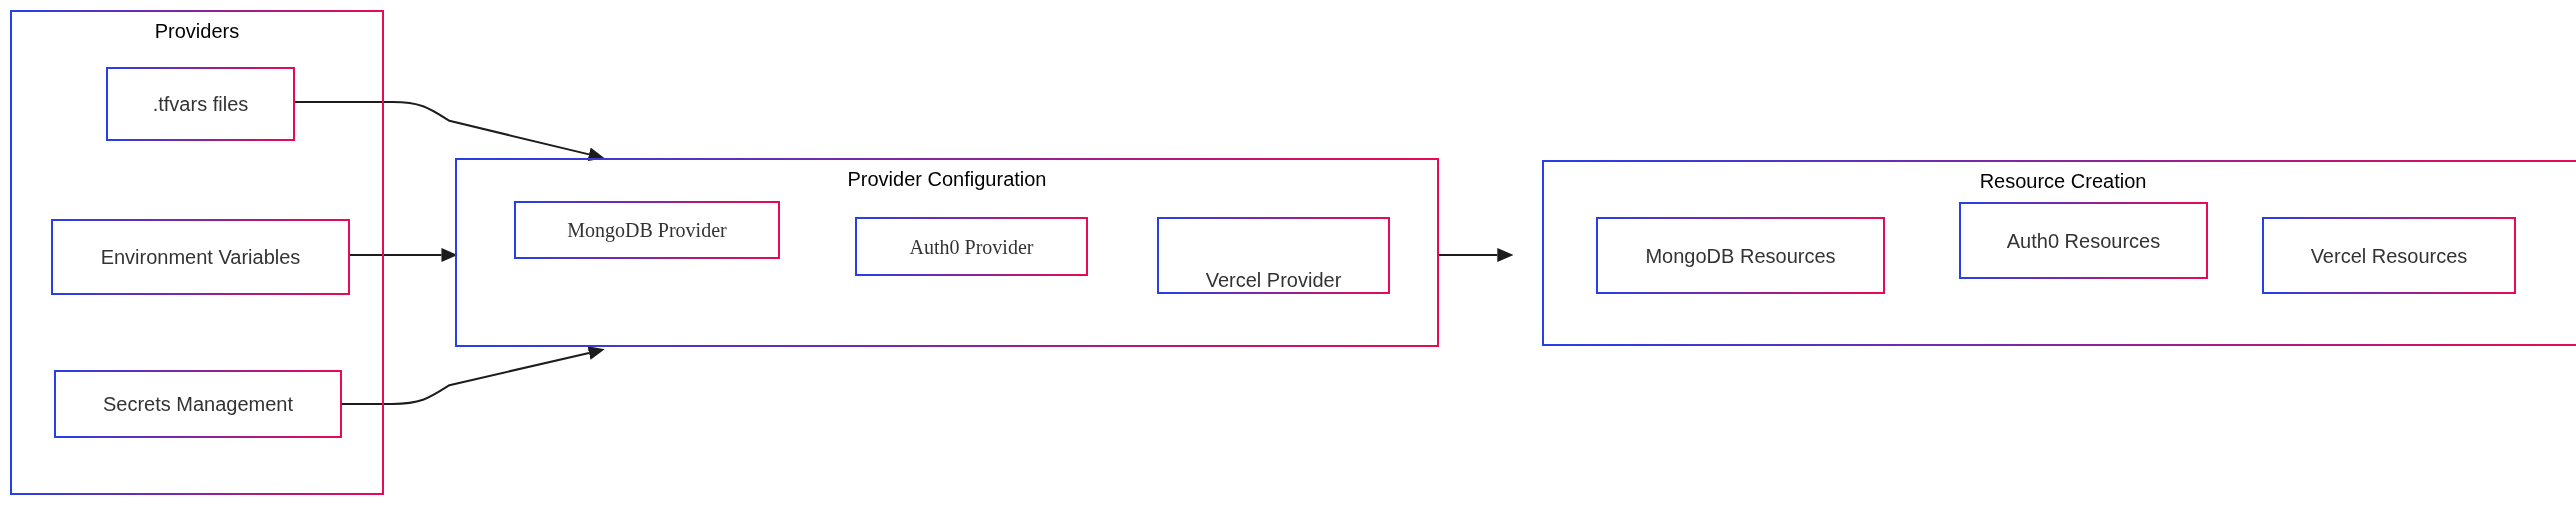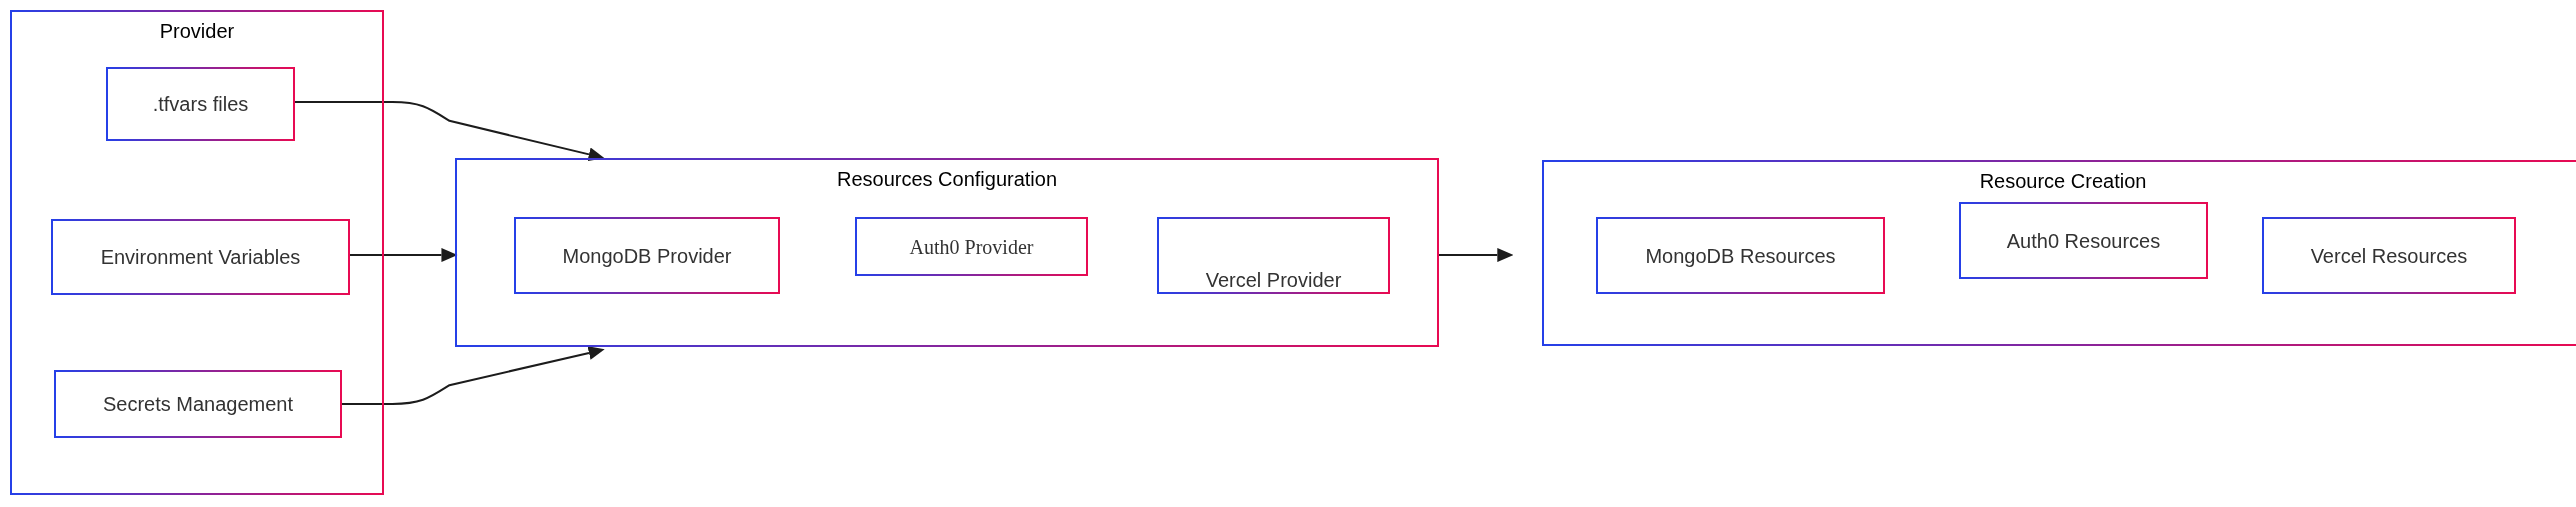--- a/index.html
+++ b/index.html
@@ -49,21 +49,21 @@
     white-space:nowrap;
   }
   
   #group-variables{left:10px;top:10px;width:374px;height:485px;}
   #group-providers{left:455px;top:158px;width:984px;height:189px;}
   #group-resources{left:1514px;top:160px;width:1042px;height:186px;margin-left:28px;}
   
   #node-tfvars   {left:94px;top:55px; width:189px;height:74px;}
   #node-env      {left:39px; top:207px;width:299px;height:76px;}
   #node-secrets  {left:42px; top:358px;width:288px;height:68px;}
-  #node-mongo-p  {left:57px;  top:57px;width:266px;height:77px;}
+  #node-mongo-p  {left:57px;  top:41px;width:266px;height:58px;font-family:Liberation Serif, serif;}
   #node-auth0-p  {left:398px; top:57px;width:233px;height:59px;font-family:Liberation Serif, serif;}
   #node-vercel-p {left:700px;top:57px;width:233px;height:77px;align-items:flex-end;}
   #node-mongo-r  {left:52px;  top:55px;width:289px;height:77px;}
   #node-auth0-r  {left:415px; top:40px;width:249px;height:77px;border-radius:22px;}
   #node-vercel-r {left:718px;top:55px;width:254px;height:77px;}
 </style>
 </head>
 <body>
 
 <div class="canvas">
@@ -74,34 +74,34 @@
         <path d="M0,0 L8,3.5 L0,7 z"></path>
       </marker>
     </defs>
     <path d="M437,152 H585 C628,152 640,161 670,180 L878,230" marker-end="url(#arrowhead)"></path>
     <path d="M518,380 H658" marker-end="url(#arrowhead)"></path>
     <path d="M508,602 H585 C628,602 640,593 670,574 L878,526" marker-end="url(#arrowhead)"></path>
     <path d="M2145,380 H2232" marker-end="url(#arrowhead)"></path>
   </svg>
 
   <section class="group" id="group-variables">
-    <div class="group-title">Provider</div>
+    <div class="group-title">Providers</div>
     <div class="node" id="node-env">
       <span class="node-label">Environment Variables</span>
     </div>
     <div class="node" id="node-tfvars">
       <span class="node-label">.tfvars files</span>
     </div>
     <div class="node" id="node-secrets">
       <span class="node-label">Secrets Management</span>
     </div>
   </section>
 
   <section class="group" id="group-providers">
-    <div class="group-title">Resources Configuration</div>
+    <div class="group-title">Provider Configuration</div>
     <div class="node" id="node-mongo-p">
       <span class="node-label">MongoDB Provider</span>
     </div>
     <div class="node" id="node-auth0-p">
       <span class="node-label">Auth0 Provider</span>
     </div>
     <div class="node" id="node-vercel-p">
       <span class="node-label">Vercel Provider</span>
     </div>
   </section>

